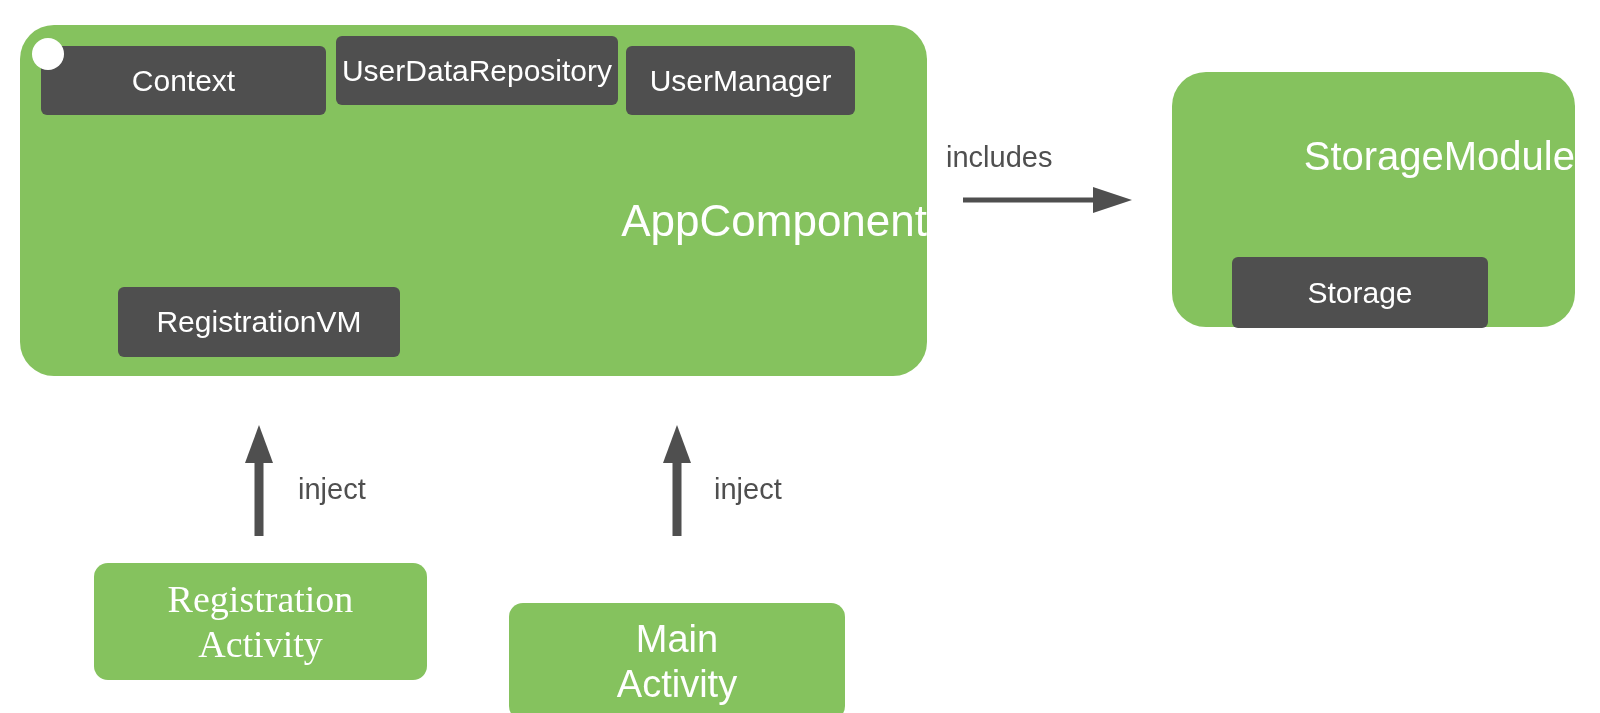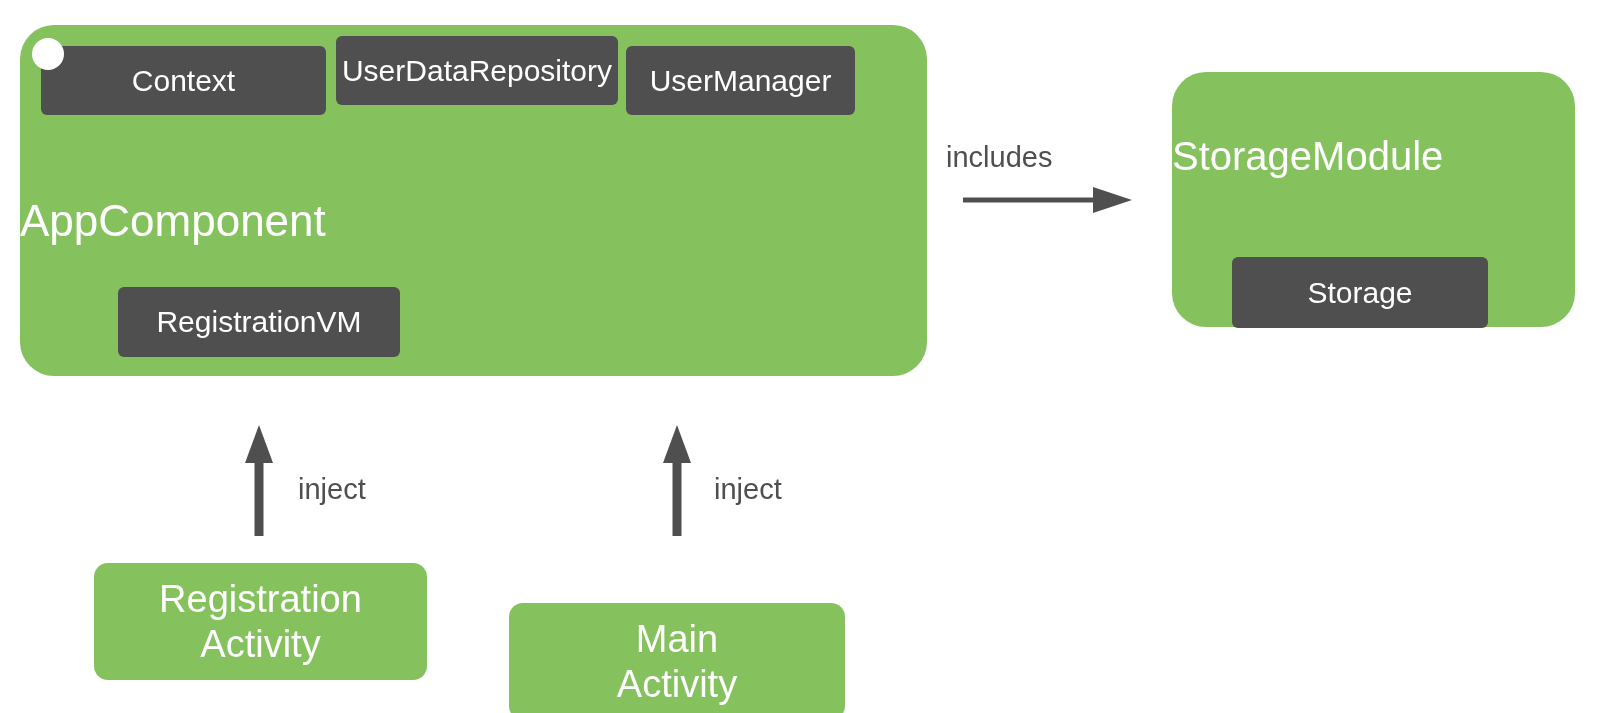--- a/index.html
+++ b/index.html
@@ -49,45 +49,45 @@
   .chip.c1{left:21px;top:21px;width:285px;height:69px;}
   .chip.c2{left:316px;top:11px;width:282px;height:69px;}
   .chip.c3{left:606px;top:21px;width:229px;height:69px;}
   .chip.vm1{left:98px;top:262px;width:282px;height:70px;}
   .chip.vm2{left:515px;top:262px;width:282px;height:70px;}
   .chip.storage-chip{left:60px;top:155px;width:256px;height:71px;margin-top:30px;}
   .app-title{
     position:absolute;
     left:0;top:172px;width:100%;
     margin:0;
-    text-align:left;
+    text-align:right;
     color:var(--text-light);
     font-size:44px;font-weight:400;
     line-height:1.1;
   }
   .storage-title{
     position:absolute;
     left:0;top:62px;width:100%;
     margin:0;
-    text-align:left;
+    text-align:right;
     color:var(--text-light);
     font-size:40px;font-weight:400;
     line-height:44px;
   }
   .activity{
     position:absolute;
     background:var(--green);
     border-radius:14px;
     color:var(--text-light);
     display:flex;flex-direction:column;
     align-items:center;justify-content:center;
     font-size:38px;line-height:45px;
     text-align:center;
   }
-  .act1{left:94px;top:563px;width:333px;height:117px;}
+  .act1{left:94px;top:563px;width:333px;height:117px;font-family:Liberation Serif, serif;}
   .act2{left:509px;top:564px;width:336px;height:117px;margin-top:39px;}
   .edge-label{
     position:absolute;
     color:var(--label);
     font-size:29px;line-height:32px;
   }
   .lbl-includes{left:946px;top:141px;width:160px;}
   .lbl-inject1{left:298px;top:473px;width:80px;}
   .lbl-inject2{left:714px;top:473px;width:80px;}
   svg.arrow{position:absolute;overflow:visible;}

